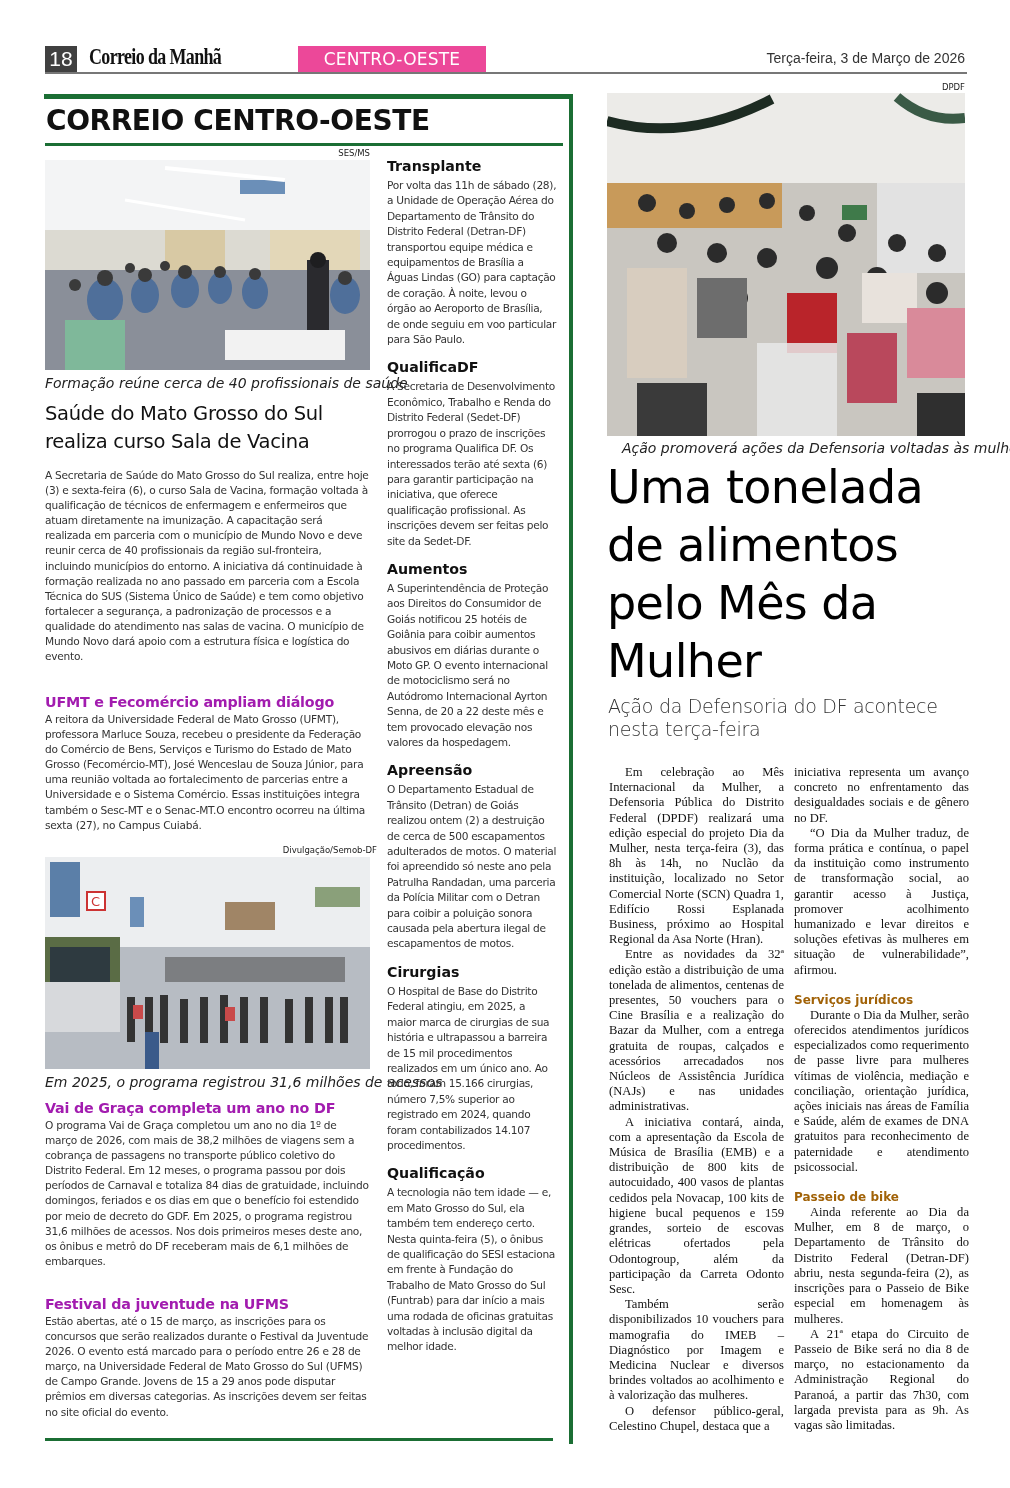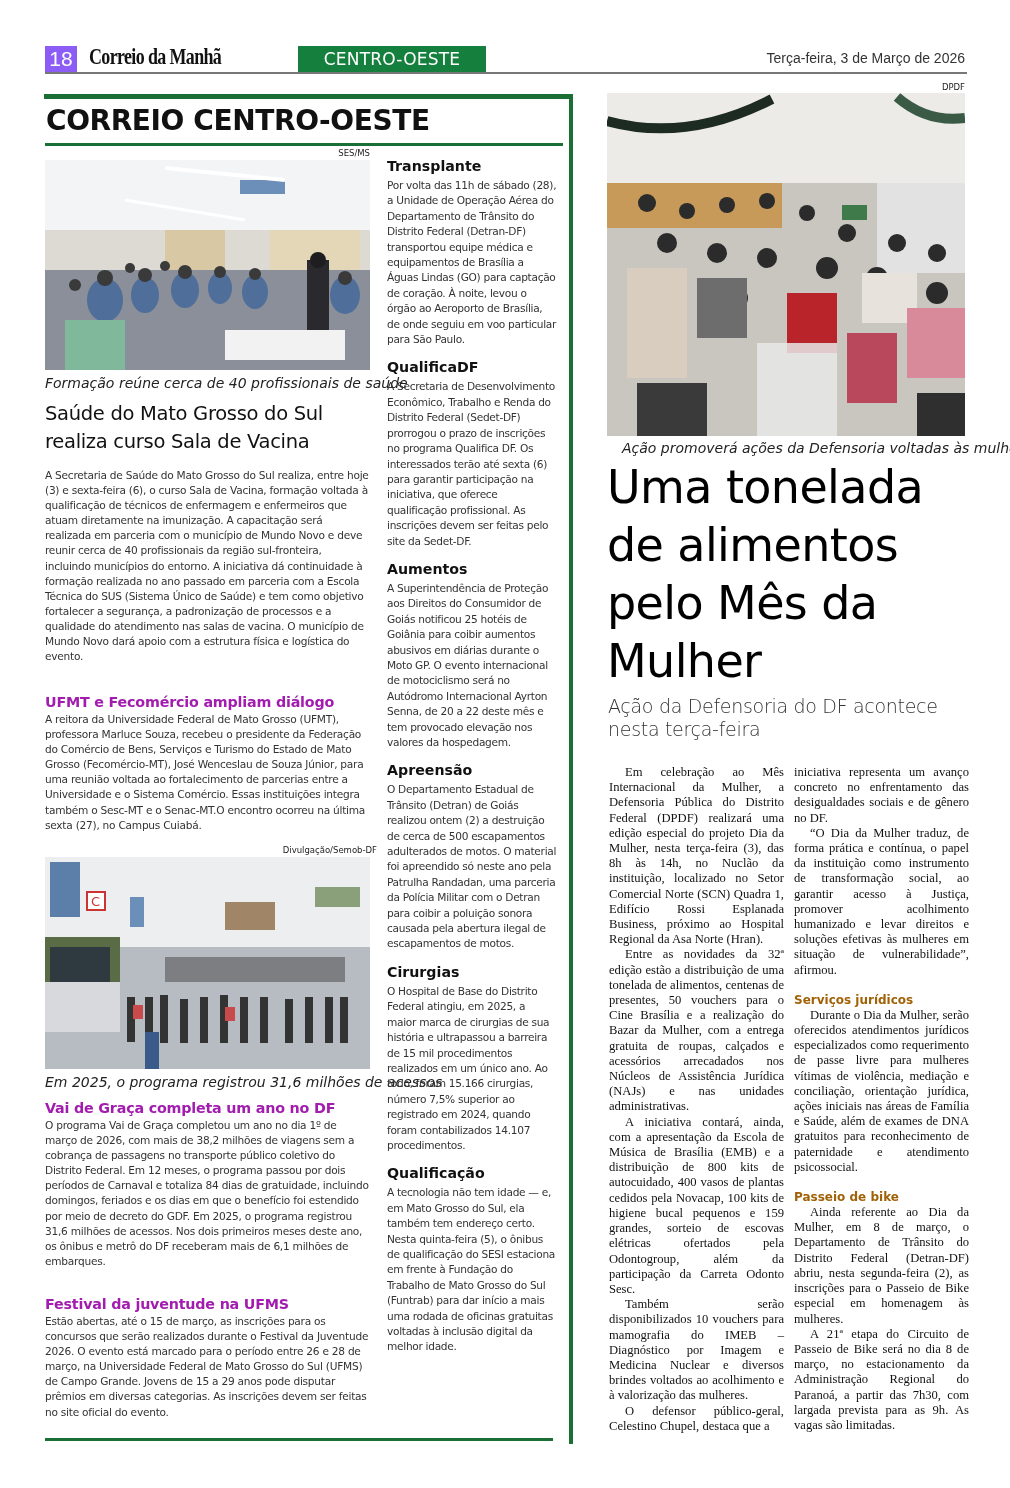--- a/index.html
+++ b/index.html
@@ -1,23 +1,23 @@
 <!DOCTYPE html>
 <html><head>
 <meta charset="utf-8">
 <style>
   * { box-sizing: border-box; margin: 0; padding: 0; }
   html, body { width: 1010px; height: 1488px; background: #ffffff; overflow: hidden; }
   body { position: relative; font-family: "DejaVu Sans", sans-serif; color: #1a1a1a; }
 
   
   .masthead { position: absolute; left: 45px; top: 44px; width: 922px; height: 30px; border-bottom: 2px solid #777; }
-  .page-num { position: absolute; left: 0; top: 2px; height: 26px; width: 32px; background: #8b5cf6; color: #fff; font-family: "Liberation Sans", sans-serif; font-size: 21px; text-align: center; line-height: 26px; font-weight: normal; }
+  .page-num { position: absolute; left: 0; top: 2px; height: 26px; width: 32px; background: #404040; color: #fff; font-family: "Liberation Sans", sans-serif; font-size: 21px; text-align: center; line-height: 26px; font-weight: normal; }
   .paper-name { position: absolute; left: 44px; top: 0px; font-family: "Liberation Serif", serif; font-size: 23px; font-weight: bold; letter-spacing: -0.8px; color: #111; transform: scaleX(0.78); transform-origin: left; }
-  .section-tag { position: absolute; left: 253px; top: 2px; width: 188px; height: 26px; background: #15803d; color: #fff; font-family: "DejaVu Sans", sans-serif; font-size: 17px; line-height: 26px; text-align: center; letter-spacing: 0.2px; }
+  .section-tag { position: absolute; left: 253px; top: 2px; width: 188px; height: 26px; background: #ec4899; color: #fff; font-family: "DejaVu Sans", sans-serif; font-size: 17px; line-height: 26px; text-align: center; letter-spacing: 0.2px; }
   .page-date { position: absolute; right: 2px; top: 6px; font-family: "Liberation Sans", sans-serif; font-size: 14px; color: #333; }
 
   
   .green-box { position: absolute; left: 44px; top: 94px; width: 529px; height: 1350px; border-top: 5px solid #1b6e34; border-right: 4px solid #1b6e34; }
   .box-title { position: absolute; left: 46px; top: 104px; font-family: "DejaVu Sans", sans-serif; font-weight: bold; font-size: 28px; letter-spacing: -0.4px; color: #111; }
   .box-title-rule { position: absolute; left: 45px; top: 143px; width: 518px; height: 3px; background: #1b6e34; }
   .box-bottom-rule { position: absolute; left: 45px; top: 1438px; width: 508px; height: 3px; background: #1b6e34; }
 
   .credit { position: absolute; font-family: "DejaVu Sans", sans-serif; font-size: 8.5px; color: #222; text-align: right; }
   .caption { position: absolute; font-family: "DejaVu Sans", sans-serif; font-style: italic; font-size: 14px; color: #222; white-space: nowrap; }

